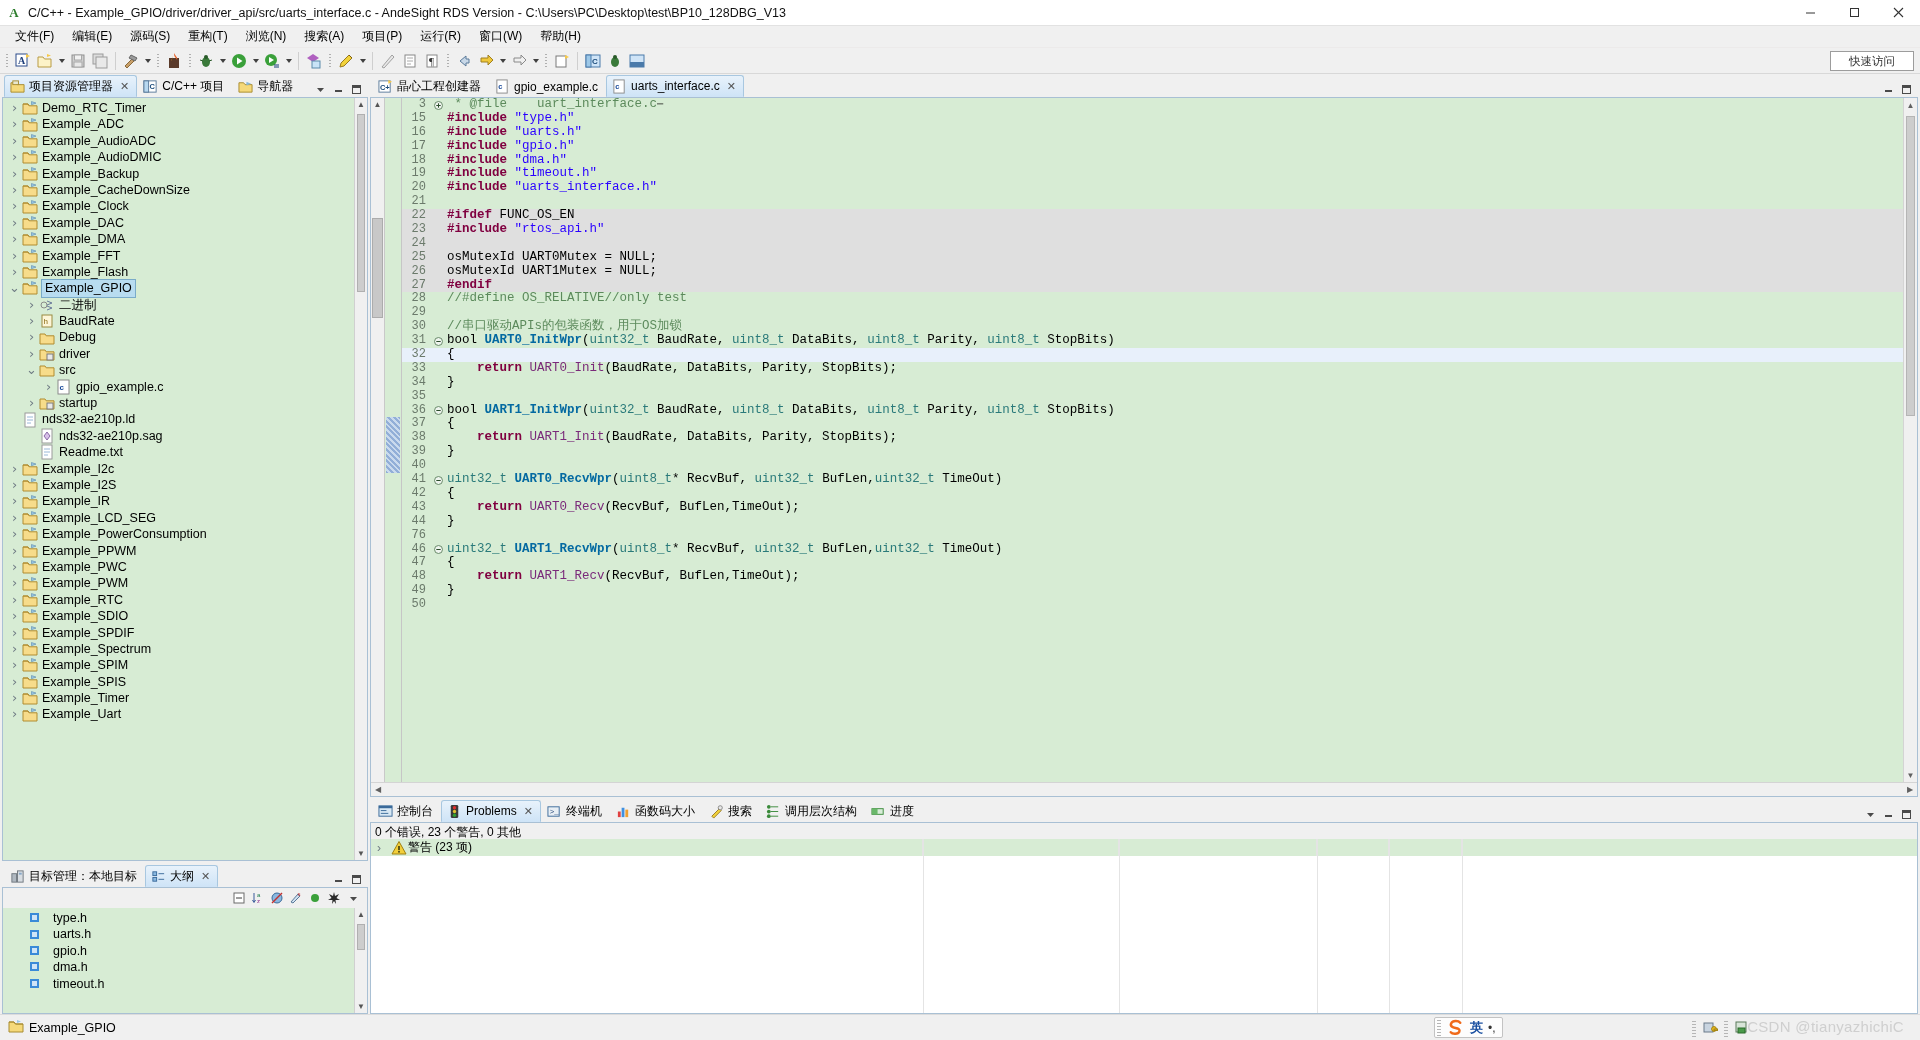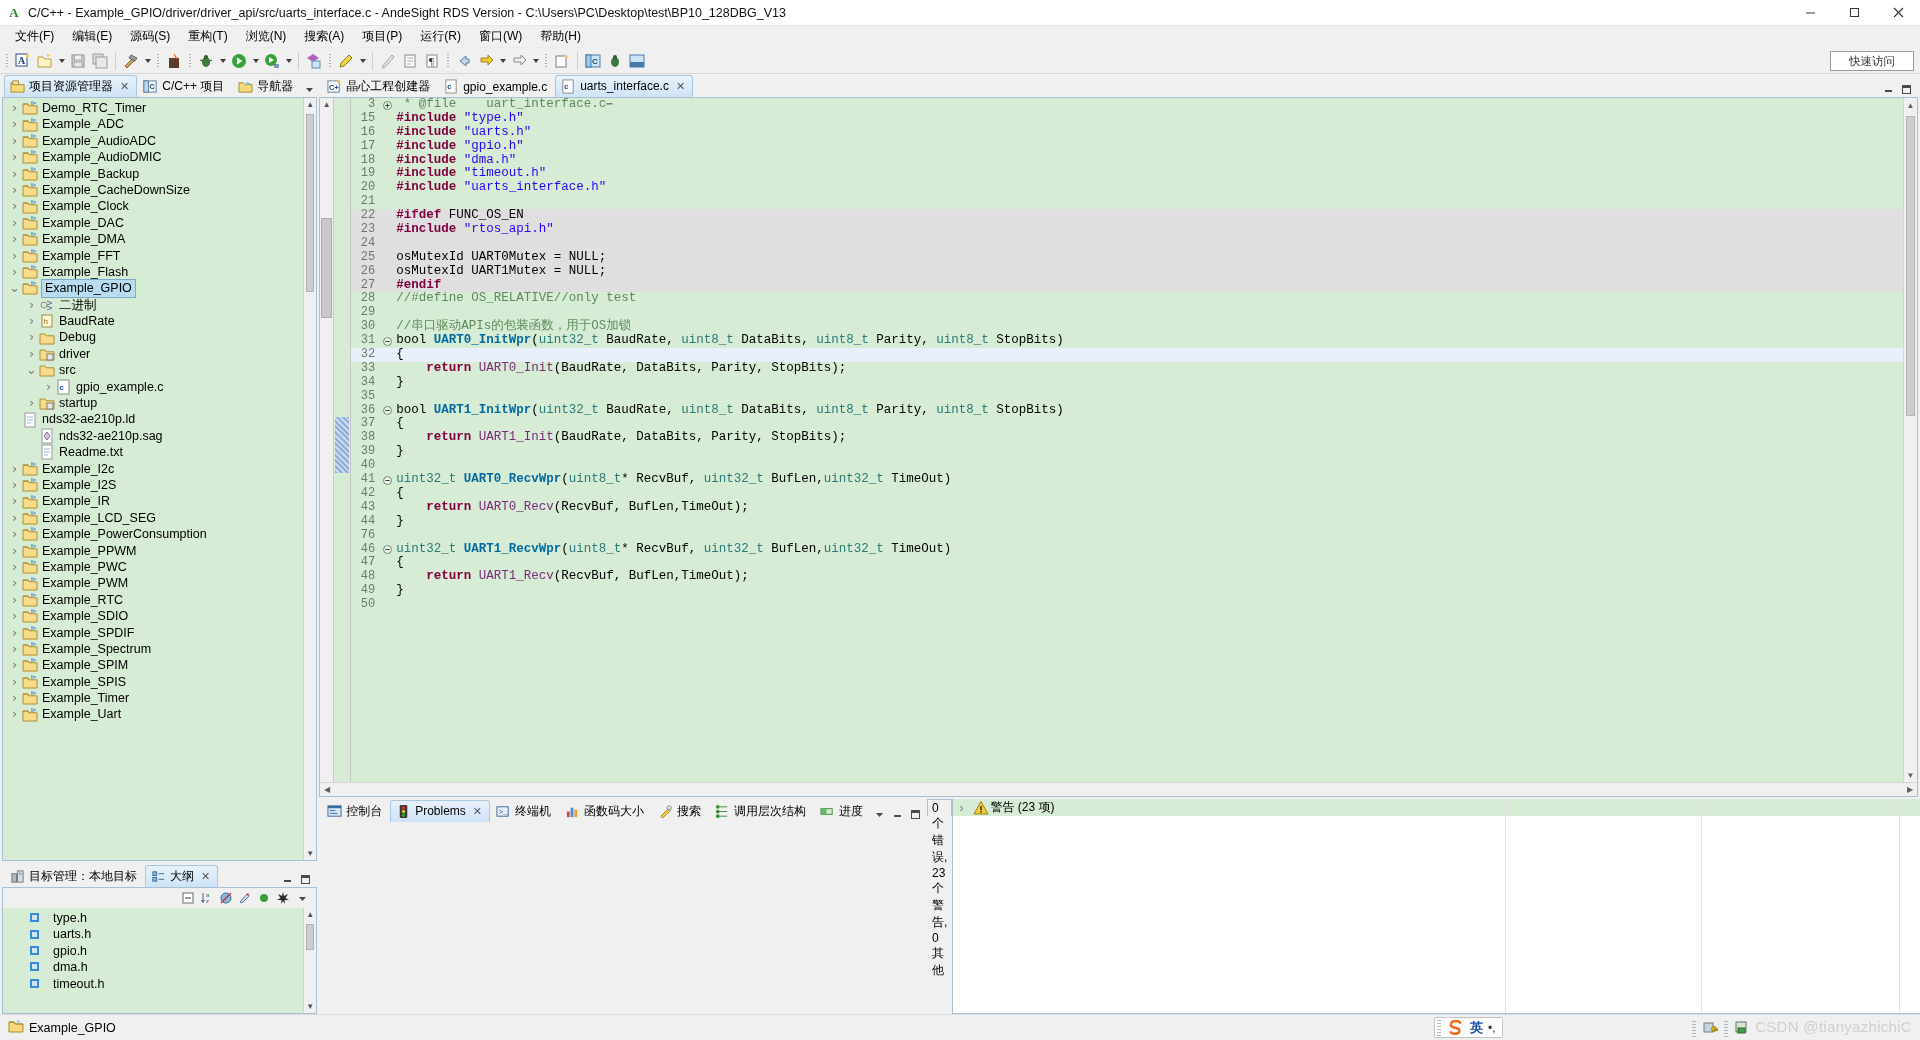--- a/index.html
+++ b/index.html
@@ -160,21 +160,21 @@
     position: relative; flex: 0 0 14px;
   }
   .sb-arrow { height: 14px; display: flex; align-items: center; justify-content: center; font-size: 8px; color: #606060;}
   .sb-thumb { position: absolute; left: 2px; right: 2px; background: #cdcdcd; border: 1px solid #b5b5b5; }
   .ed-scroll-h {
     height: 14px; background: #f0f0f0; border-top: 1px solid #d4d4d4; display: flex; align-items: center;
     flex: 0 0 14px; position: relative;
   }
 
   
-  .bottom-panel { height: 215px; flex: 0 0 215px; display: flex; flex-direction: row; margin-top: 2px; }
+  .bottom-panel { height: 215px; flex: 0 0 215px; display: flex; flex-direction: column; margin-top: 2px; }
   .pb-summary {
     height: 17px; background: #f0f0f0; font-size: 12px; padding: 1px 4px; color: #000;
     border-left: 1px solid #a9c0d4; border-right: 1px solid #a9c0d4; border-top: 1px solid #a9c0d4;
   }
   .pb-table { flex: 1 1 auto; display: flex; flex-direction: column; border: 1px solid #a9c0d4; border-top: none; background: #fff; min-height: 0;}
   .pb-head { display: flex; height: 22px; background: #f5f5f5; border-bottom: 1px solid #cfcfcf; }
   .pb-th {
     font-size: 12px; padding: 3px 6px; border-right: 1px solid #d4d4d4; color: #000;
     display: flex; align-items: center;
   }
@@ -198,21 +198,21 @@
   .ime-box {
     position: absolute; left: 1434px; top: 2px; height: 21px; display: flex; align-items: center;
     border: 1px solid #c3c3c3; background: #fdfdfd; padding: 0 6px 0 2px; gap: 5px; border-radius: 2px;
   }
   .ime-s {
     width: 19px; height: 19px; display: inline-flex; align-items: center; justify-content: center;
   }
   .ime-txt { font-size: 13px; color: #1a4fa0; font-weight: bold; }
   .ime-dot { font-size: 12px; color: #333; }
   .watermark {
-    position: absolute; right: 8px; top: 3px; font-size: 15px; color: #cfcfcf;
+    position: absolute; right: 16px; top: 3px; font-size: 15px; color: #cfcfcf;
     font-family: "Liberation Sans", sans-serif; letter-spacing: .3px;
   }
   .sb-icons { position: absolute; right: 170px; top: 4px; display: flex; gap: 6px; align-items: center;}
   .dotsep { width: 4px; height: 16px; background-image: repeating-linear-gradient(to bottom, #b5b5b5 0 1px, transparent 1px 3px); }
 </style>
 </head>
 <body>
 
 <div id="app">
 

